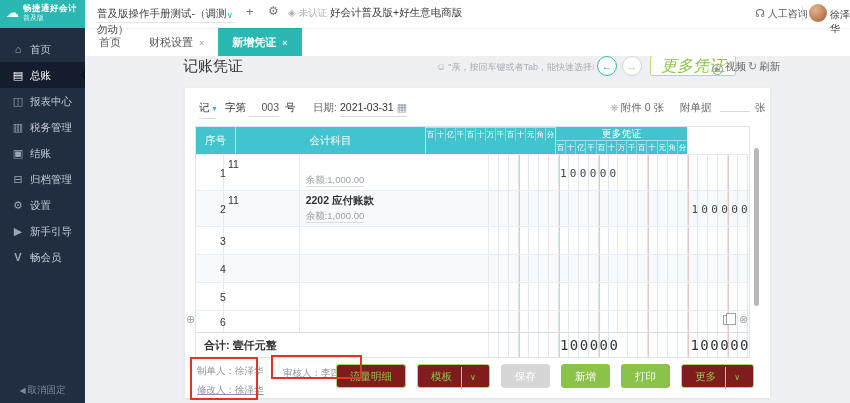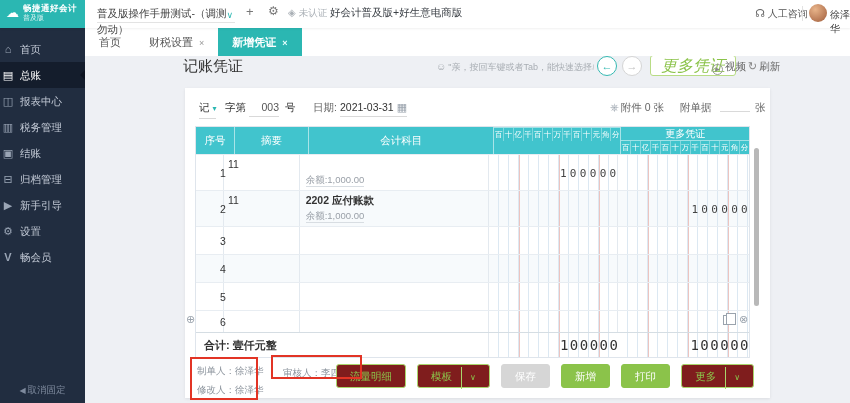--- a/index.html
+++ b/index.html
@@ -27,21 +27,21 @@
 
   
   .tabbar { position:absolute; left:85px; top:28px; width:765px; height:28px; background:#fff; z-index:20; }
   .tab { float:left; height:28px; line-height:28px; padding:0 14px; font-size:11px; color:#555; cursor:pointer; }
   .tab .x { margin-left:6px; font-size:9px; color:#999; }
   .tab.active { background:#2bb7b2; color:#fff;font-weight:bold; }
   .tab.active .x { color:#e8fffd; }
 
   
   .sidebar { position:absolute; left:0; top:28px; width:85px; height:375px; background:#212d40; z-index:25; }
-  .side-item { position:relative; height:26px; line-height:26px; color:#c3cad6; font-size:10.5px; padding-left:0; cursor:pointer; }
+  .side-item { position:relative; height:26px; line-height:26px; color:#c3cad6; font-size:10.5px; padding-left:10px; cursor:pointer; }
   .side-item .si { display:inline-block; width:16px; font-size:11px; color:#9aa5b5; text-align:center; margin-right:4px; }
   .side-item.active { background:#141d2c; color:#fff; }
   .side-item.active .si { color:#fff; }
   .side-item.active .notch { position:absolute; right:0; top:8px; width:0; height:0; border-top:5px solid transparent; border-bottom:5px solid transparent; border-right:5px solid #0c1320; }
   .side-list { padding-top:8px; }
   .unpin { position:absolute; left:0; bottom:6px; width:85px; text-align:center; color:#76descendant; color:#7e8a9d; font-size:9.5px; cursor:pointer; }
   .unpin .ui { font-size:8px; margin-right:2px; }
 
   
   .pg-title { position:absolute; left:183px; top:57px; font-size:15px; color:#333; z-index:5; }
@@ -158,22 +158,22 @@
   </div>
 
   <div class="sidebar">
     <div class="side-list">
       <div class="side-item"><span class="si">⌂</span><span>首页</span></div>
       <div class="side-item active"><span class="si">▤</span><span>总账</span><span class="notch"></span></div>
       <div class="side-item"><span class="si">◫</span><span>报表中心</span></div>
       <div class="side-item"><span class="si">▥</span><span>税务管理</span></div>
       <div class="side-item"><span class="si">▣</span><span>结账</span></div>
       <div class="side-item"><span class="si">⊟</span><span>归档管理</span></div>
+      <div class="side-item"><span class="si">⚙</span><span>设置</span></div>
       <div class="side-item"><span class="si">▶</span><span>新手引导</span></div>
-      <div class="side-item"><span class="si">⚙</span><span>设置</span></div>
       <div class="side-item"><span class="si" style="font-weight:bold;">V</span><span>畅会员</span></div>
     </div>
     <div class="unpin"><span class="ui">◀</span><span>取消固定</span></div>
   </div>
 
   <div class="pg-title">记账凭证</div>
   <div class="tip"><span class="sm">☺</span><span>"亲，按回车键或者Tab，能快速选择单元格喔！"</span></div>
   <div class="navcir prev"><span>←</span></div>
   <div class="navcir next"><span>→</span></div>
   <div class="btn-morev">更多凭证</div>
@@ -192,21 +192,20 @@
       <span class="vh-item" style="left:425px; color:#666;"><span class="clip-ic">⎈</span><span>附件</span> <span>0</span> <span>张</span></span>
       <span class="vh-item" style="left:495px; color:#666;">附单据</span>
       <span class="vh-item rc-inp" style="left:535px;"></span>
       <span class="vh-item" style="left:570px; color:#666;">张</span>
     </div>
 
     <div class="vtable">
 
       <div class="throw">
         <div class="th-cell h-seq th-top">序号</div>
-        <div class="th-cell h-sum th-top">摘要</div>
         <div class="th-cell h-acc th-top">会计科目</div>
         <div class="th-cell h-amt">
           <div class="digits">
               <span class="dcell">百</span>
               <span class="dcell">十</span>
               <span class="dcell">亿</span>
               <span class="dcell">千</span>
               <span class="dcell">百</span>
               <span class="dcell">十</span>
               <span class="dcell">万</span>
@@ -316,21 +315,21 @@
         <div class="t-amt gridbg">
             <span class="amt big">100000</span>
           </div>
         <div class="t-amt2 gridbg">
             <span class="amt big">100000</span>
           </div>
       </div>
     </div>
 
     <span class="maker" style="left:12px; top:277px;"><span>制单人：</span><span>徐泽华</span></span>
-    <span class="maker" style="left:12px; top:296px;"><span>修改人：</span><span>徐泽华</span></span>
+    <span class="maker" style="left:12px; top:296px;text-decoration:underline;"><span>修改人：</span><span>徐泽华</span></span>
     <span class="maker" style="left:98px; top:279px;"><span>审核人：</span><span>李四代</span></span>
 
     <div class="btnrow">
       <span class="btn outline">流量明细</span>
       <span class="btn outline"><span>模板</span><span class="split">∨</span></span>
       <span class="btn disabled">保存</span>
       <span class="btn solid">新增</span>
       <span class="btn solid">打印</span>
       <span class="btn outline"><span>更多</span><span class="split" style="border-color:#a9d56b;">∨</span></span>
     </div>

